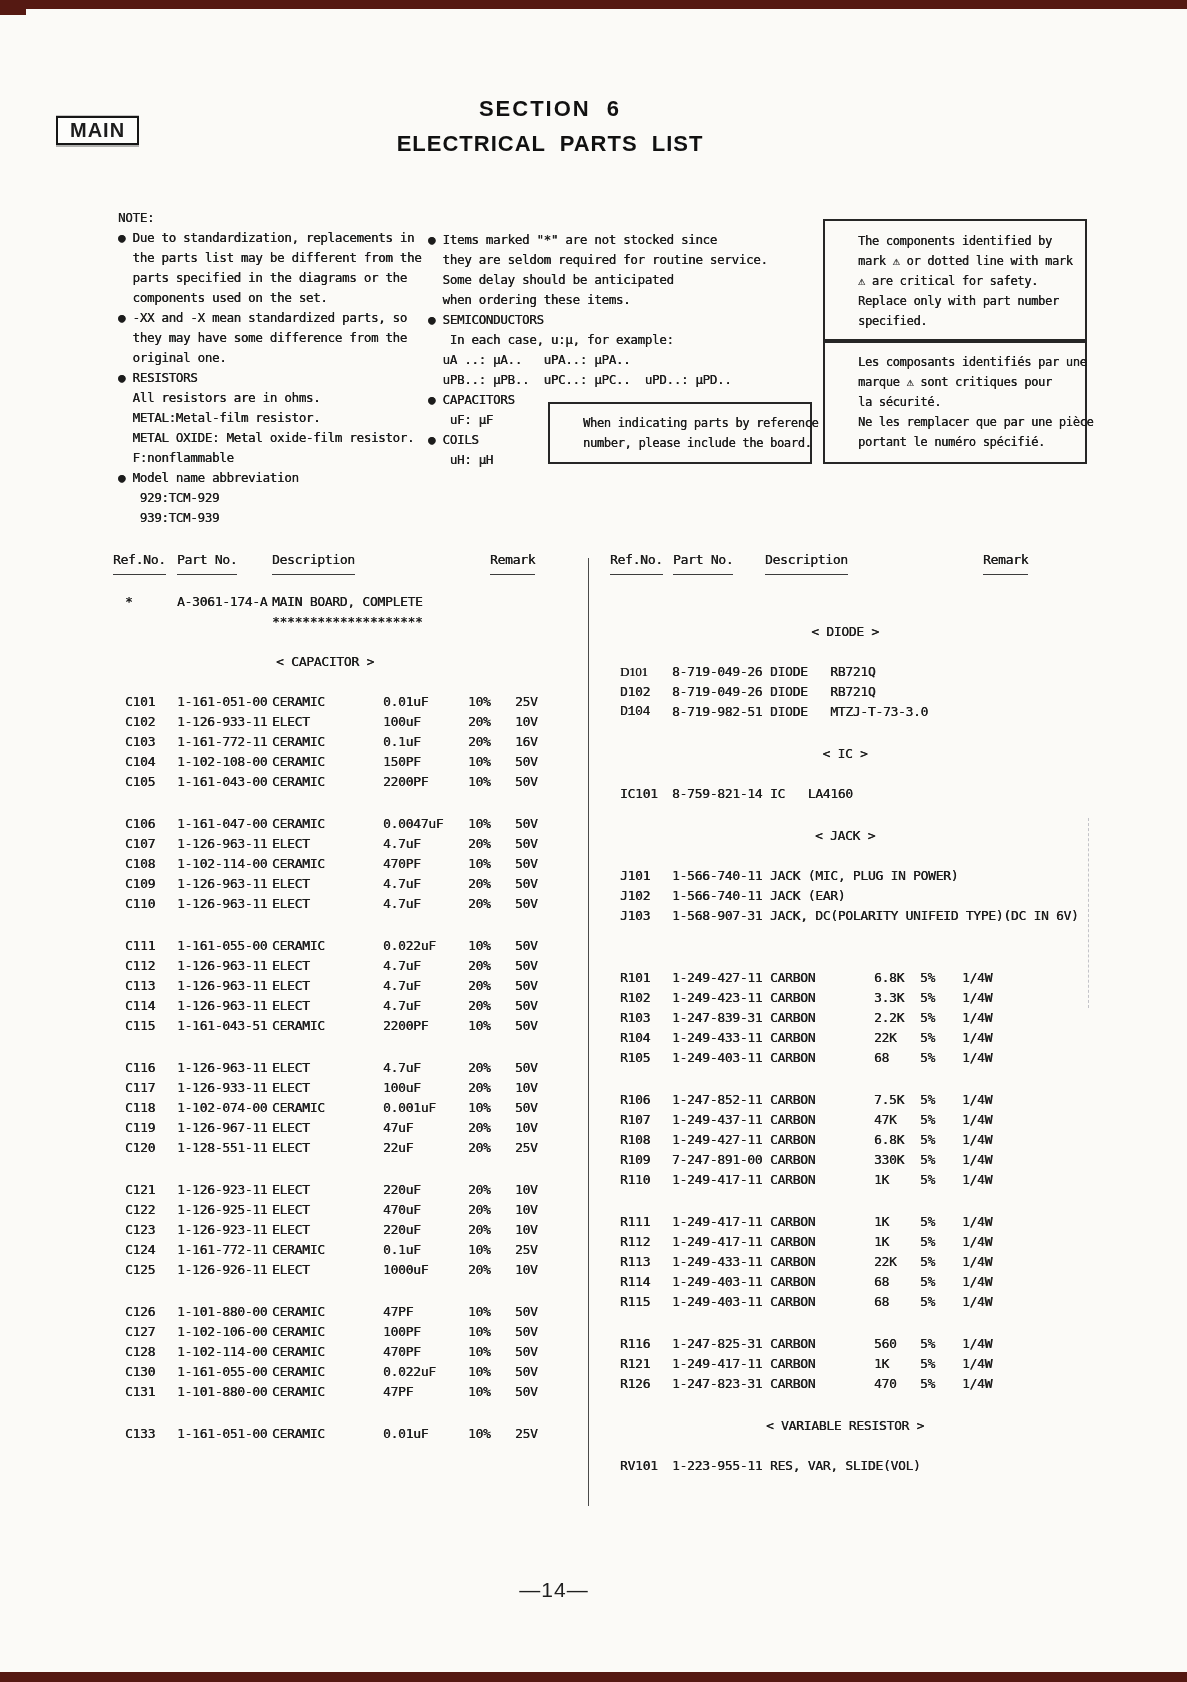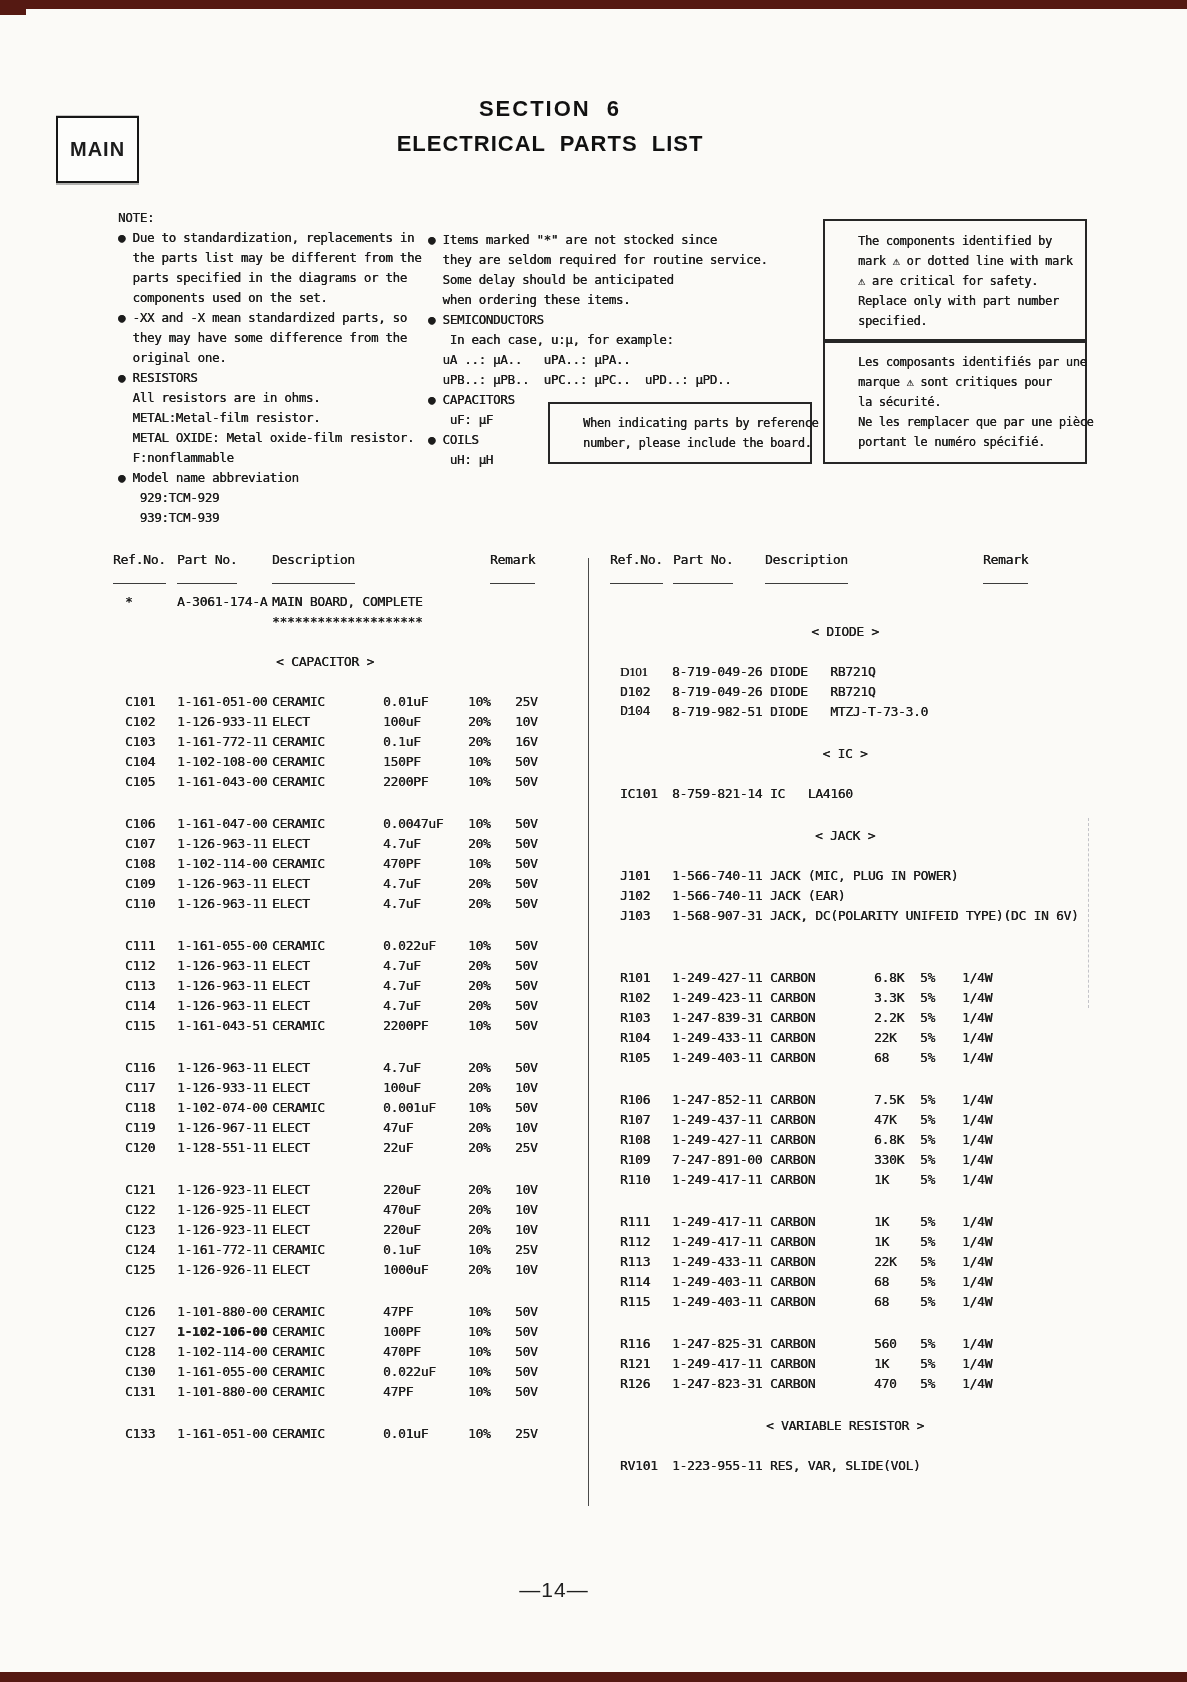--- a/index.html
+++ b/index.html
@@ -6,21 +6,21 @@
   .page{
     position:relative;width:1187px;height:1682px;margin:0 auto;
     background:#fbfaf7;overflow:hidden;color:#1c1c1c;
     font-family:"DejaVu Sans Mono","DejaVu Sans",monospace;
   }
   .scan-bar{position:absolute;left:0;width:100%;background:#551912;}
   .scan-notch{position:absolute;background:#551912;}
   .doc-text{letter-spacing:-0.3px;text-shadow:0.3px 0 0 currentColor;}
   
   .main-tag{
-    position:absolute;left:56px;top:116px;padding:20px 12px;
+    position:absolute;left:56px;top:116px;padding:1px 12px;
     border:2.5px solid #161616;background:#fdfdfb;
     font-family:"Liberation Sans","DejaVu Sans",sans-serif;
     font-weight:bold;font-size:20px;letter-spacing:1px;
     box-shadow:0 2px 0 rgba(40,40,40,.35), 0 -1px 0 rgba(40,40,40,.25);
   }
   .section-title{
     position:absolute;left:310px;top:96px;width:480px;text-align:center;
     font-family:"Liberation Sans","DejaVu Sans",sans-serif;font-weight:bold;color:#111;
   }
   .section-title .t1{font-size:22px;letter-spacing:2px;word-spacing:8px;}
@@ -32,21 +32,21 @@
   #notes-middle{left:406px;top:230px;width:360px;}
   
   .note-box{position:absolute;border:2px solid #262626;background:transparent;font-size:12px;}
   #reference-box{left:548px;top:402px;width:238px;padding:9px 11px;}
   #safety-box-en{left:823px;top:219px;width:238px;padding:10px 11px 8px 11px;}
   #safety-box-fr{left:823px;top:341px;width:238px;padding:9px 11px 10px 11px;}
   
   .col-header{position:absolute;top:552px;height:30px;font-size:13px;letter-spacing:-0.3px;}
   .col-header span{
     position:absolute;top:0;white-space:pre;
-    padding-bottom:16px;border-bottom:1.5px solid #3c3c3c;
+    padding-bottom:7px;border-bottom:1.5px solid #3c3c3c;
     text-shadow:0.3px 0 0 currentColor;
   }
   
   .parts-table{position:absolute;font-size:13px;}
   #left-table{left:125px;top:592px;width:448px;}
   #right-table{left:620px;top:622px;width:460px;}
   .trow{display:flex;height:20px;line-height:20px;}
   .tcell{flex:0 0 auto;white-space:pre;overflow:visible;}
   .section-label{height:20px;line-height:20px;text-align:center;white-space:pre;}
   #left-table .section-label{width:400px;}
@@ -370,21 +370,21 @@
       <div class="trow">
         <span class="tcell" style="width: 52px;">C126</span>
         <span class="tcell" style="width: 95px;">1-101-880-00</span>
         <span class="tcell" style="width: 111px;">CERAMIC</span>
         <span class="tcell" style="width: 85px;">47PF</span>
         <span class="tcell" style="width: 47px;">10%</span>
         <span class="tcell" style="width: 50px;">50V</span>
       </div>
       <div class="trow">
         <span class="tcell" style="width: 52px;">C127</span>
-        <span class="tcell" style="width: 95px; font-weight: bold;">1-102-106-00</span>
+        <span class="tcell" style="width: 95px;">1-102-106-00</span>
         <span class="tcell" style="width: 111px;">CERAMIC</span>
         <span class="tcell" style="width: 85px;">100PF</span>
         <span class="tcell" style="width: 47px;">10%</span>
         <span class="tcell" style="width: 50px;">50V</span>
       </div>
       <div class="trow">
         <span class="tcell" style="width: 52px;">C128</span>
         <span class="tcell" style="width: 95px;">1-102-114-00</span>
         <span class="tcell" style="width: 111px;">CERAMIC</span>
         <span class="tcell" style="width: 85px;">470PF</span>

